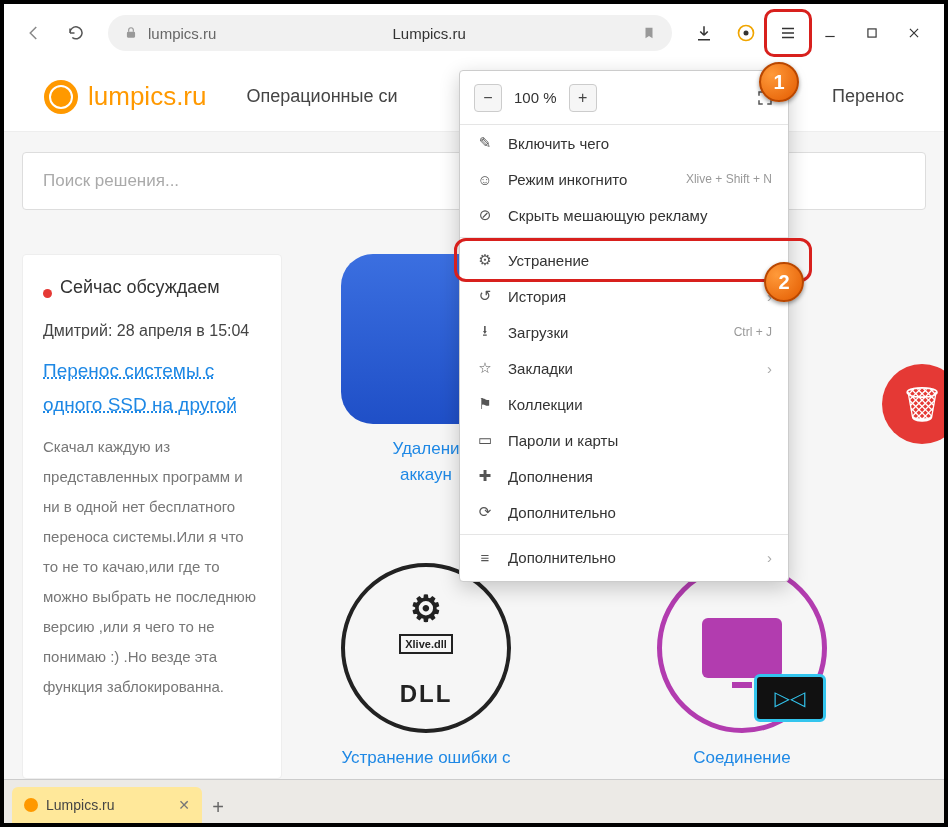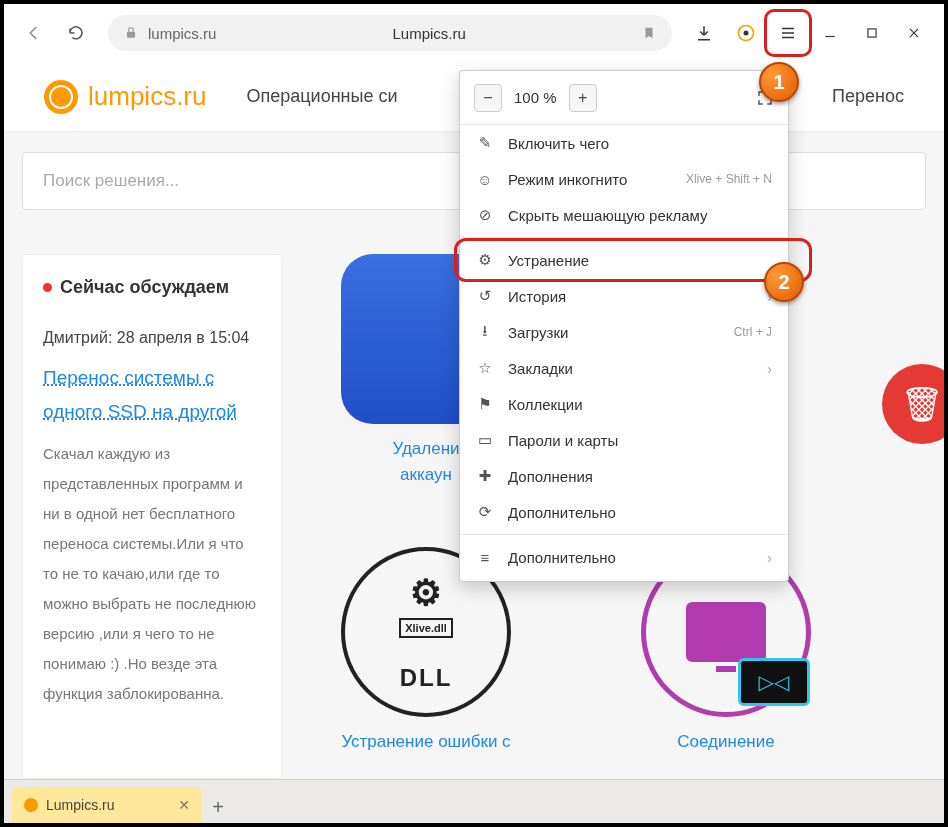--- a/index.html
+++ b/index.html
@@ -16,27 +16,27 @@
 .logo { display:flex; align-items:center; gap:10px; }
 .logo-icon { width:34px; height:34px; border-radius:50%; background:#ff9900; position:relative; }
 .logo-icon:before { content:""; position:absolute; inset:5px; border:2px solid #fff; border-radius:50%; }
 .logo-text { color:#ff9900; font-size:26px; font-weight:500; }
 .nav-link { color:#444; font-size:18px; }
 .page { display:flex; gap:24px; padding:24px 18px 0 18px; background:#f6f6f6; height:calc(100% - 58px - 70px - 44px); }
 .search-wrap { position:absolute; top:148px; left:18px; right:18px; height:58px; background:#fff; border:1px solid #ddd; border-radius:4px; display:flex; align-items:center; padding:0 20px; z-index:1; }
 .search-wrap input { border:none; outline:none; width:100%; font-size:17px; color:#333; }
 .search-wrap input::placeholder { color:#aaa; }
 .sidebar { width:260px; background:#fff; border:1px solid #eee; border-radius:4px; padding:22px 20px; margin-top:98px; }
-.side-title { display:flex; align-items:center; gap:8px; font-size:18px; font-weight:bold; color:#333; margin-bottom:27px; }
+.side-title { display:flex; align-items:flex-end; gap:8px; font-size:18px; font-weight:normal; color:#333; margin-bottom:20px; }
 .red-dot { width:9px; height:9px; background:#e53935; border-radius:50%; }
 .side-meta { font-size:16px; color:#444; line-height:1.6; margin-bottom:10px; }
 .side-link { color:#1e88e5; text-decoration:underline dotted; font-size:19px; line-height:1.8; display:inline-block; margin-bottom:10px; }
 .side-body { color:#777; font-size:15px; line-height:2; }
 .main { flex:1; margin-top:98px; }
-.cards { display:flex; gap:60px; flex-wrap:wrap; }
+.cards { display:flex; gap:76px; flex-wrap:wrap; }
 .card { width:240px; text-align:center; }
 .card-title { color:#1e88e5; font-size:17px; margin-top:12px; line-height:1.5; }
 .tile { width:170px; height:170px; margin:0 auto; border-radius:32px; background:linear-gradient(180deg,#3b6fe0,#1f4fc7); }
 .dll-circle { width:170px; height:170px; margin:0 auto; border:4px solid #222; border-radius:50%; display:flex; flex-direction:column; align-items:center; justify-content:center; font-weight:bold; color:#222; }
 .dll-circle .gear { font-size:36px; }
 .dll-circle .file { font-size:11px; border:2px solid #222; padding:2px 4px; margin:4px 0; }
 .dll-circle .dll { font-size:24px; letter-spacing:2px;margin-top:22px; }
 .conn-circle { width:170px; height:170px; margin:0 auto; border:5px solid #b23caf; border-radius:50%; position:relative; display:flex; align-items:center; justify-content:center; }
 .conn-circle .screen { width:80px; height:60px; background:#b23caf; border-radius:6px; position:relative; }
 .conn-circle .screen:after { content:""; position:absolute; bottom:-10px; left:30px; width:20px; height:6px; background:#b23caf; }

